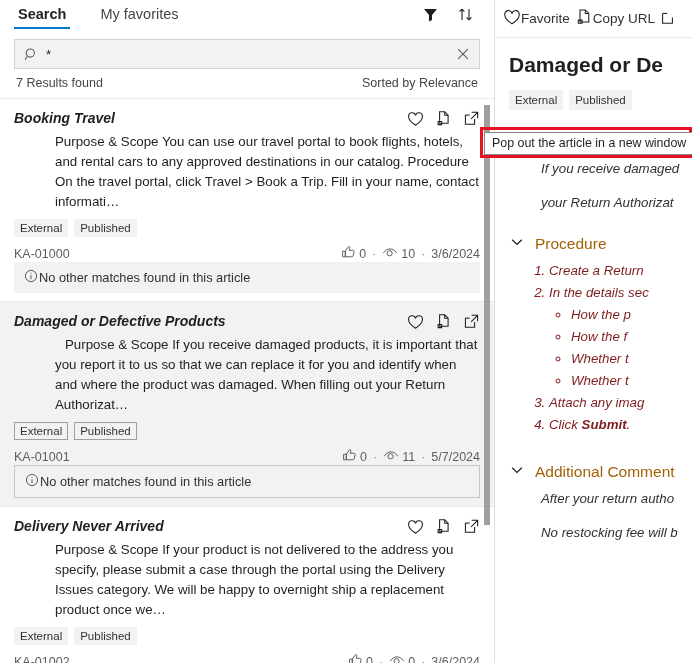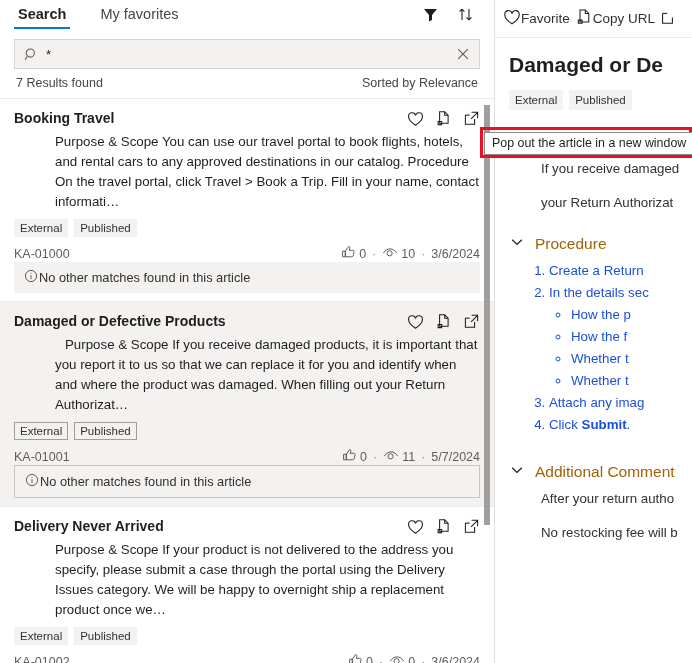--- a/index.html
+++ b/index.html
@@ -71,21 +71,21 @@
   }
 
   .card {
     padding: 10px 14px 8px 14px;
     border-bottom: 1px solid #edebe9;
     background: #ffffff;
     cursor: pointer;
     position: relative;
   }
   .card.selected { background: #f3f2f1; }
-  .card-head { display: flex; align-items: flex-start; }
+  .card-head { display: flex; align-items: flex-start; font-style: italic; }
   .card-title {
     font-size: 14px; font-weight: 700; color: #201f1e;
     line-height: 18px; flex: 1 1 auto; padding-right: 8px;
   }
   .card-icons { display: flex; gap: 11px; flex: none; padding-top: 1px; }
   .card-snippet {
     font-size: 13.3px; line-height: 20px; color: #201f1e;
     margin-top: 5px; word-break: break-word; margin-left: 41px;
   }
   .card.selected .card-snippet { text-indent: 10px; }
@@ -147,23 +147,23 @@
   .article-tag {
     font-size: 11.5px; color: #323130; background: #f3f2f1;
     padding: 2px 6px; line-height: 16px;
   }
   .section { margin-bottom: 4px; }
   .section-head {
     display: flex; align-items: center; gap: 10px;
     font-size: 15.5px; color: #a16207; padding: 8px 0 6px 0;
     cursor: pointer;
   }
-  .section-body { padding-left: 32px; font-size: 13.3px; color: #323130; line-height: 22px; }
+  .section-body { padding-left: 32px; font-size: 13.3px; color: #323130; line-height: 22px; font-style: italic; }
   .section-body p { margin: 0 0 12px 0; white-space: nowrap; }
-  ol.proc { margin: 0; padding-left: 18px; font-size: 13.3px; line-height: 22px; color: #1d4ed8; }
+  ol.proc { margin: 0; padding-left: 18px; font-size: 13.3px; line-height: 22px; color: #7f1d1d; }
   ol.proc > li { white-space: nowrap; }
   ul.sub { list-style-type: circle; margin: 0; padding-left: 22px; }
   ul.sub > li { white-space: nowrap; }
   .bold { font-weight: 700; }
 
   
   .annotation {
     position: absolute; left: 480px; top: 127px;
     width: 212px; height: 31px;
     border: 3px solid #e81123;

